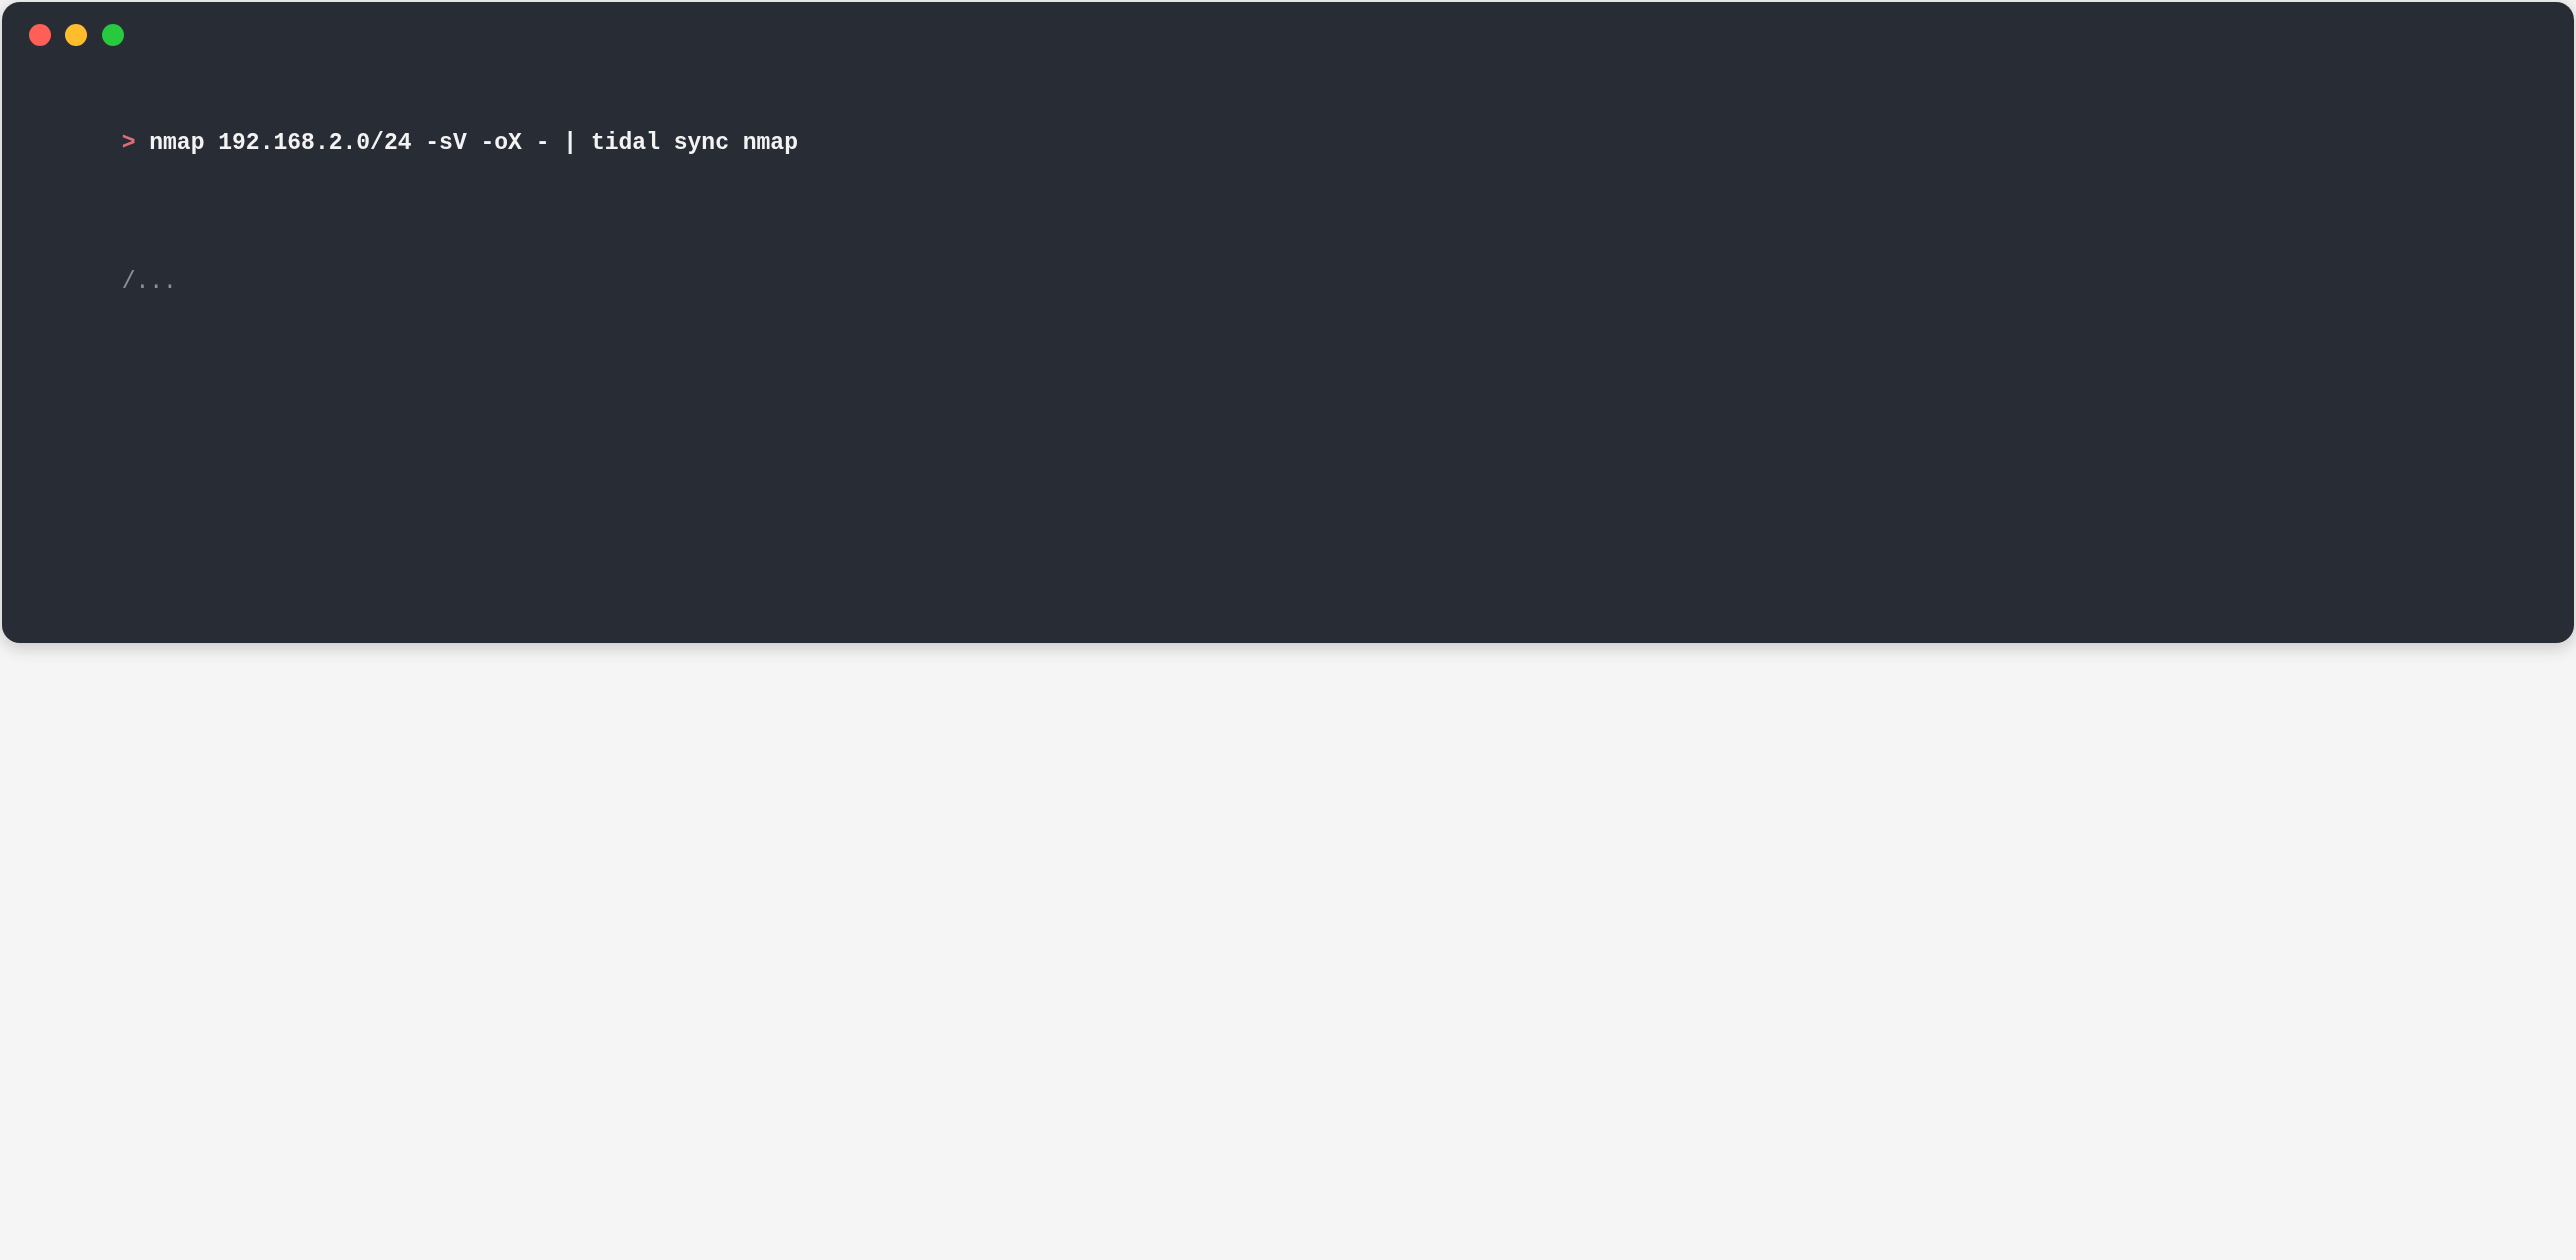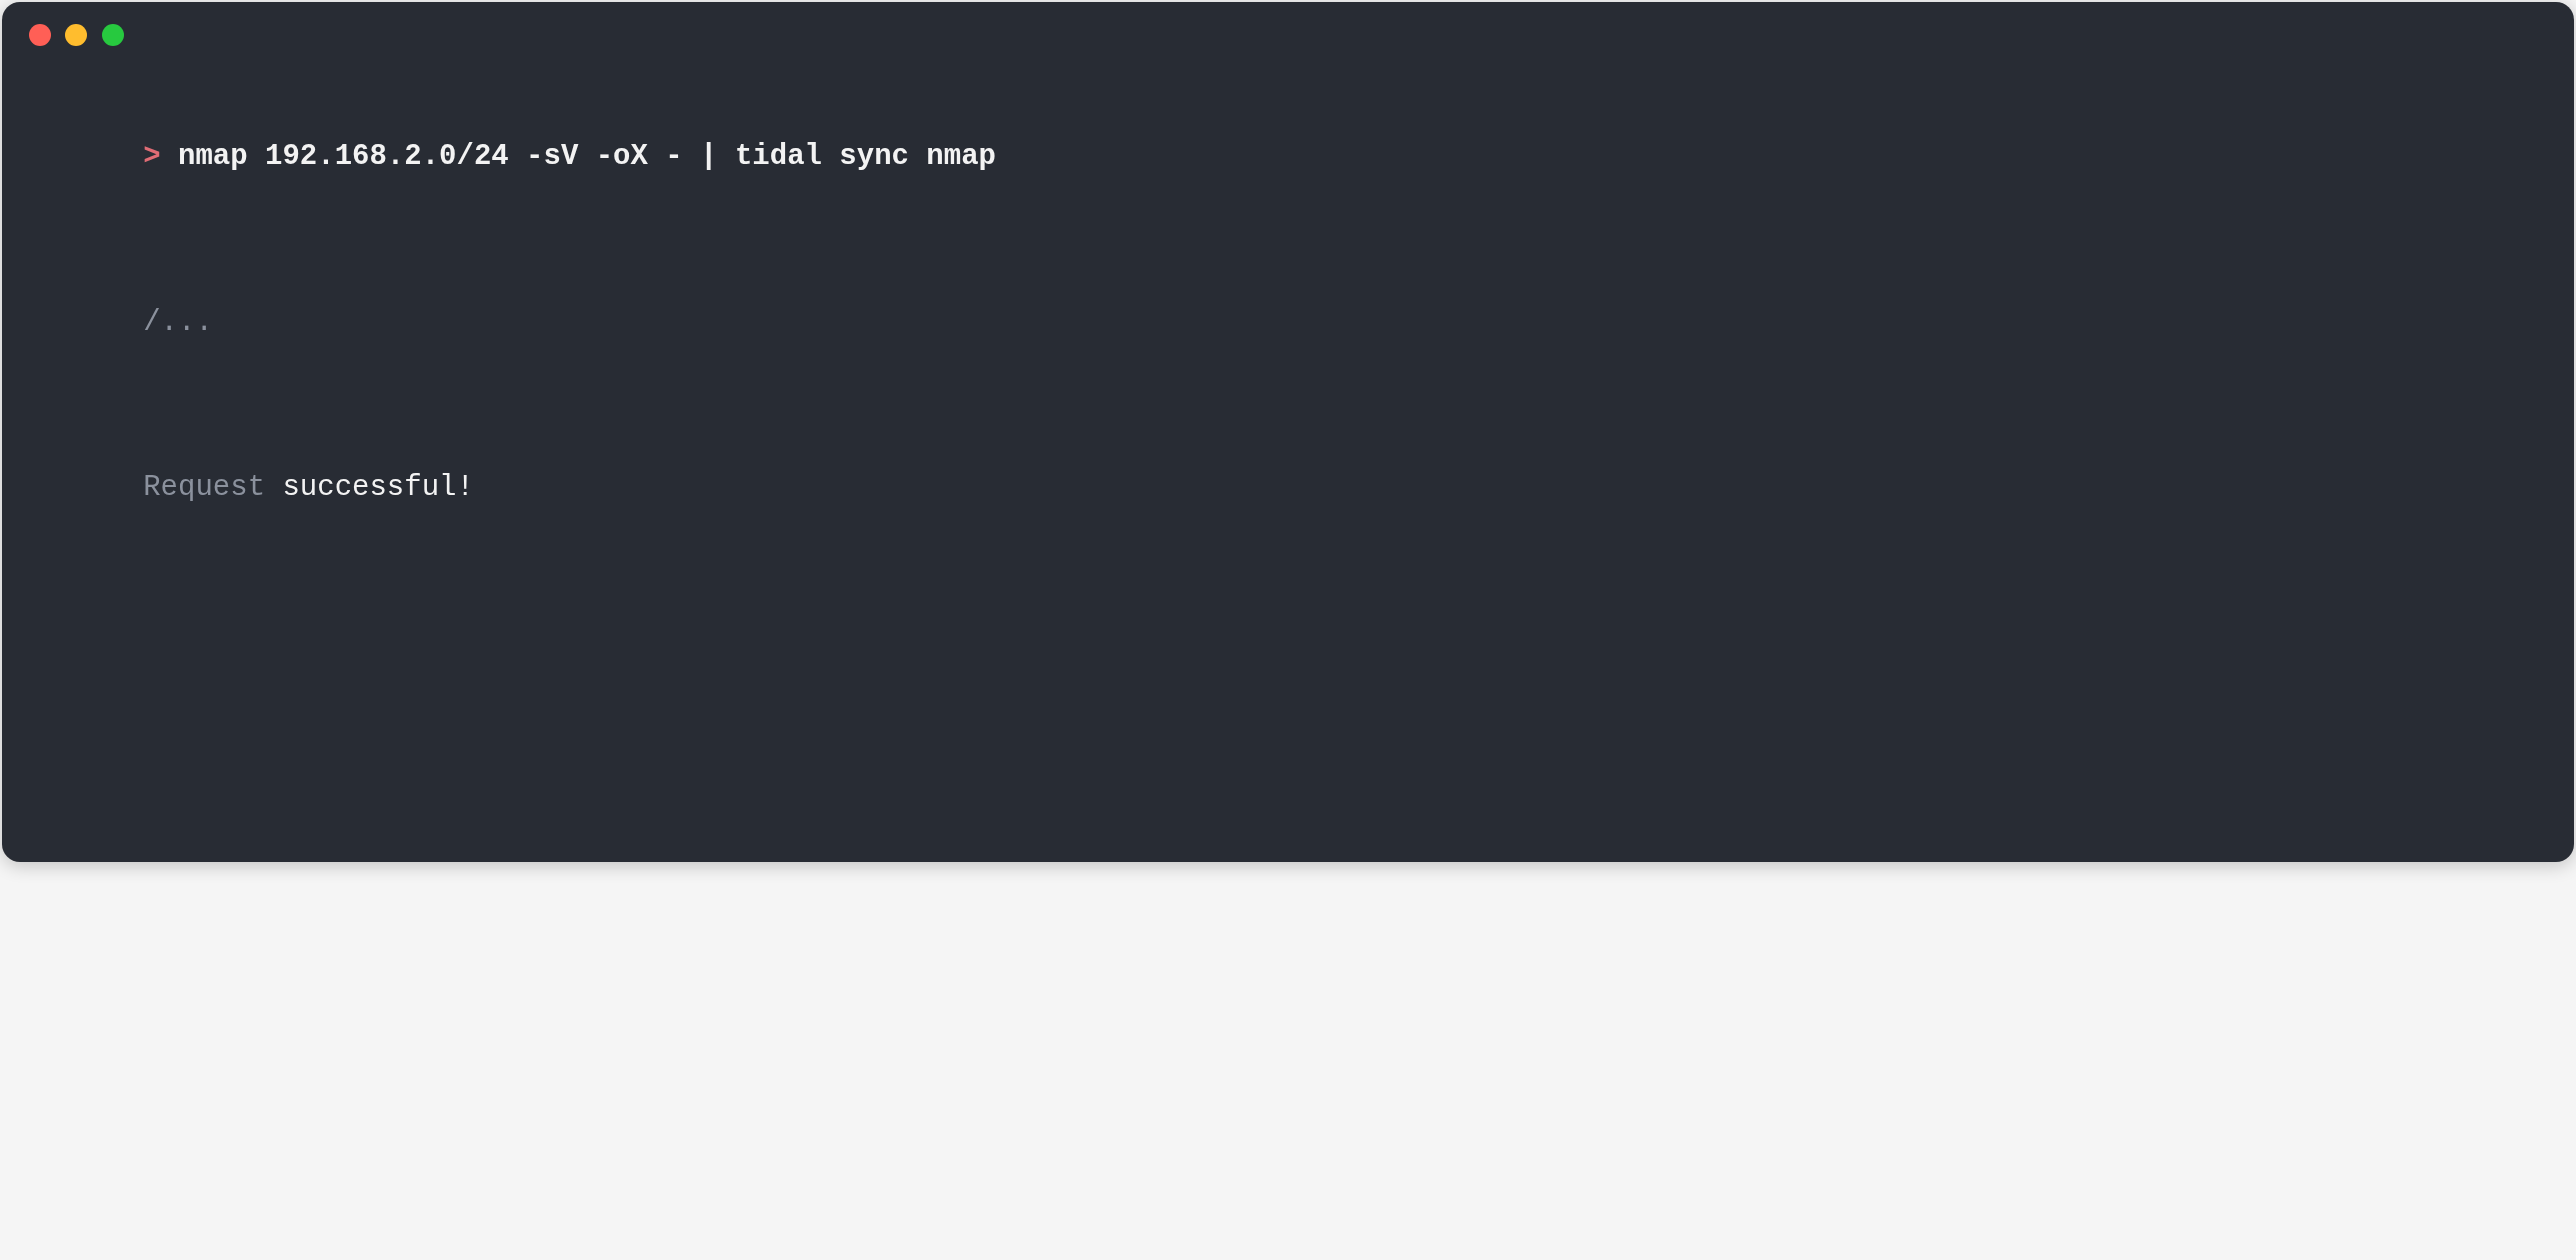--- a/index.html
+++ b/index.html
@@ -39,21 +39,21 @@
     }
     .traffic-light.yellow {
       background: #ffbd2e;
     }
     .traffic-light.green {
       background: #27c93f;
     }
     .terminal-body {
       padding: 46px 37px 274px 37px;
       font-family: "SF Mono", "Menlo", "Monaco", "Consolas", "Courier New", monospace;
-      font-size: 29px;
+      font-size: 23px;
       line-height: 1.5;
       color: #e6e6e6;
     }
     .line {
       margin-bottom: 35px;
       white-space: pre-wrap;
       word-break: break-word;
     }
     .prompt-symbol {
       color: #e06c75;
@@ -83,20 +83,17 @@
   <div class="terminal-body">
 
     <div class="line">
       <span class="prompt-symbol">&gt;</span><span> </span><span class="command-text">nmap 192.168.2.0/24 -sV -oX - | tidal sync nmap</span>
     </div>
 
     <div class="line">
       <span class="output-muted">/...</span>
     </div>
 
-    <div class="line">
-      <span class="output-muted">Request</span><span class="output-bright"> successful!</span>
-    </div>
 
 
   </div>
 </div>
 
 
 </body></html>

